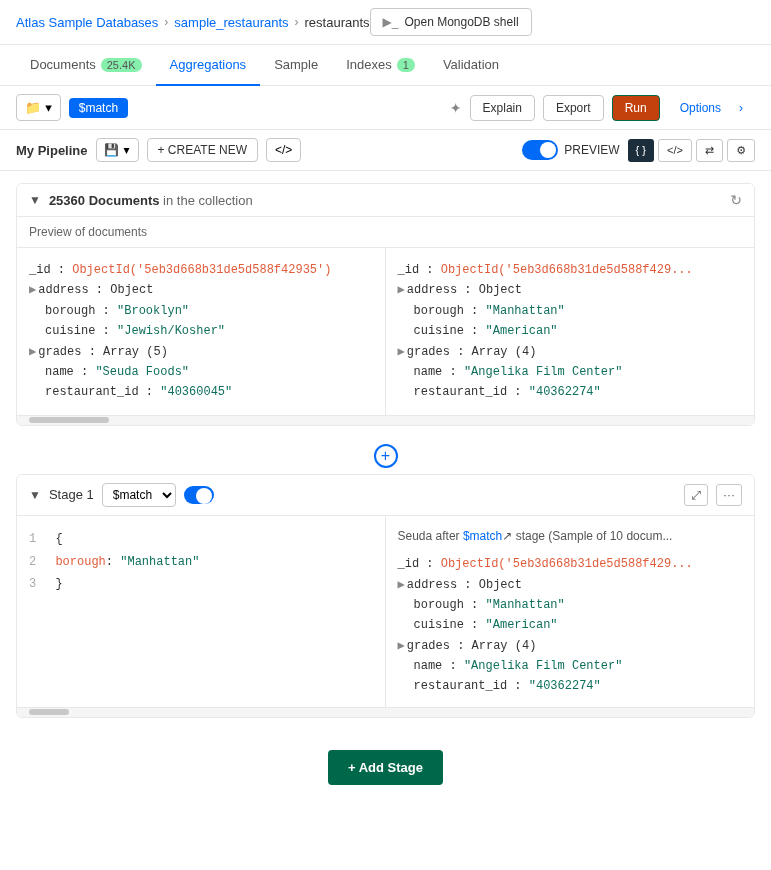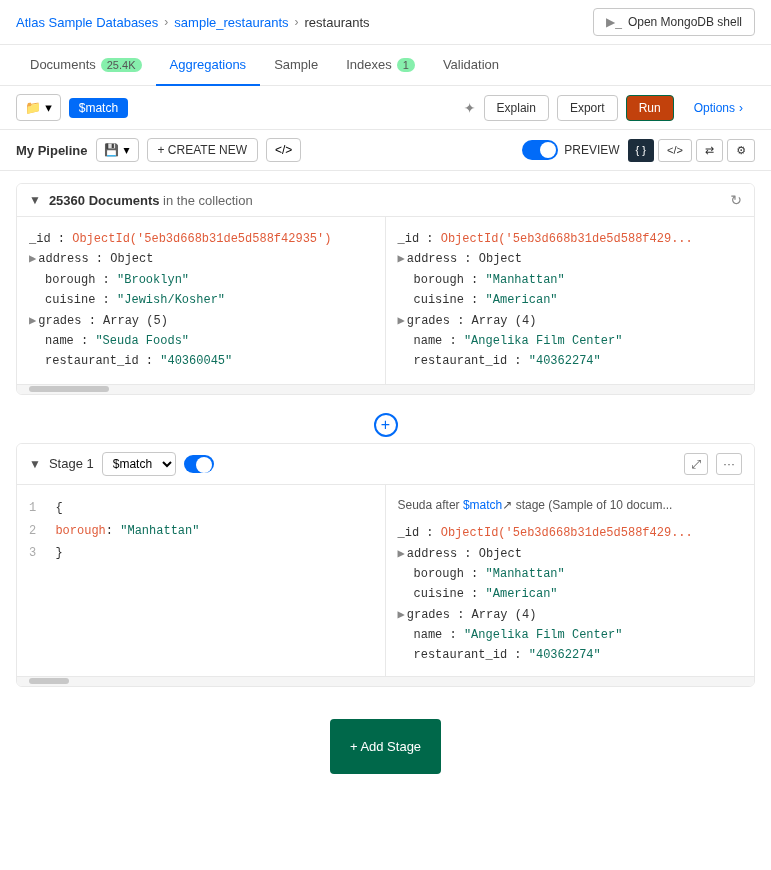--- a/index.html
+++ b/index.html
@@ -9,21 +9,21 @@
       width: 771px;
       min-height: 870px;
       font-size: 13px;
       color: #333;
     }
 
     
     .top-bar {
       display: flex;
       align-items: center;
-      justify-content: space-between;
+      justify-content: flex-start;
       padding: 8px 16px;
       border-bottom: 1px solid #e8e8e8;
       background: #fff;
     }
     .breadcrumb {
       display: flex;
       align-items: center;
       gap: 6px;
       font-size: 13px;
     }
@@ -124,21 +124,21 @@
       color: #333;
     }
     .toolbar-btn.run {
       background: #c2410c;
       color: #fff;
       border-color: #00684A;
     }
     .toolbar-btn.options {
       display: flex;
       align-items: center;
-      gap: 4px;
+      gap: 18px;
       color: #016BF8;
       border: none;
       background: transparent;
     }
     .ai-icon {
       color: #888;
       font-size: 14px;
       cursor: pointer;
     }
 
@@ -396,23 +396,23 @@
       padding: 20px 0 30px;
     }
     .add-stage-btn {
       display: flex;
       align-items: center;
       gap: 6px;
       background: #00684A;
       color: #fff;
       border: none;
       border-radius: 4px;
-      padding: 20px 20px;
+      padding: 10px 20px;
       font-size: 13px;
-      font-weight: 400;
+      font-weight: 700;
       cursor: pointer;
     }
 
     .refresh-icon { color: #888; cursor: pointer; font-size: 14px; }
   </style>
 </head>
 <body>
 
 <div class="top-bar">
   <div class="breadcrumb">
@@ -493,20 +493,21 @@
     <div class="docs-header-left">
       <span class="chevron">▼</span>
       <span class="docs-count">
         <strong>25360</strong>
         <strong> Documents</strong>
         <span>in the collection</span>
       </span>
     </div>
     <span class="refresh-icon">↻</span>
   </div>
+  <div class="preview-label">Preview of documents</div>
   <div class="docs-grid">
 
     <div class="doc-card">
       <div><span class="key">_id</span> : <span class="oid">ObjectId('5eb3d668b31de5d588f42935')</span></div>
       <div><span class="arrow">▶</span><span class="key">address</span> : <span>Object</span></div>
       <div><span class="key" style="margin-left:16px">borough</span> : <span class="str-val">"Brooklyn"</span></div>
       <div><span class="key" style="margin-left:16px">cuisine</span> : <span class="str-val">"Jewish/Kosher"</span></div>
       <div><span class="arrow">▶</span><span class="key">grades</span> : <span>Array (5)</span></div>
       <div><span class="key" style="margin-left:16px">name</span> : <span class="str-val">"Seuda Foods"</span></div>
       <div><span class="key" style="margin-left:16px">restaurant_id</span> : <span class="str-val">"40360045"</span></div>

